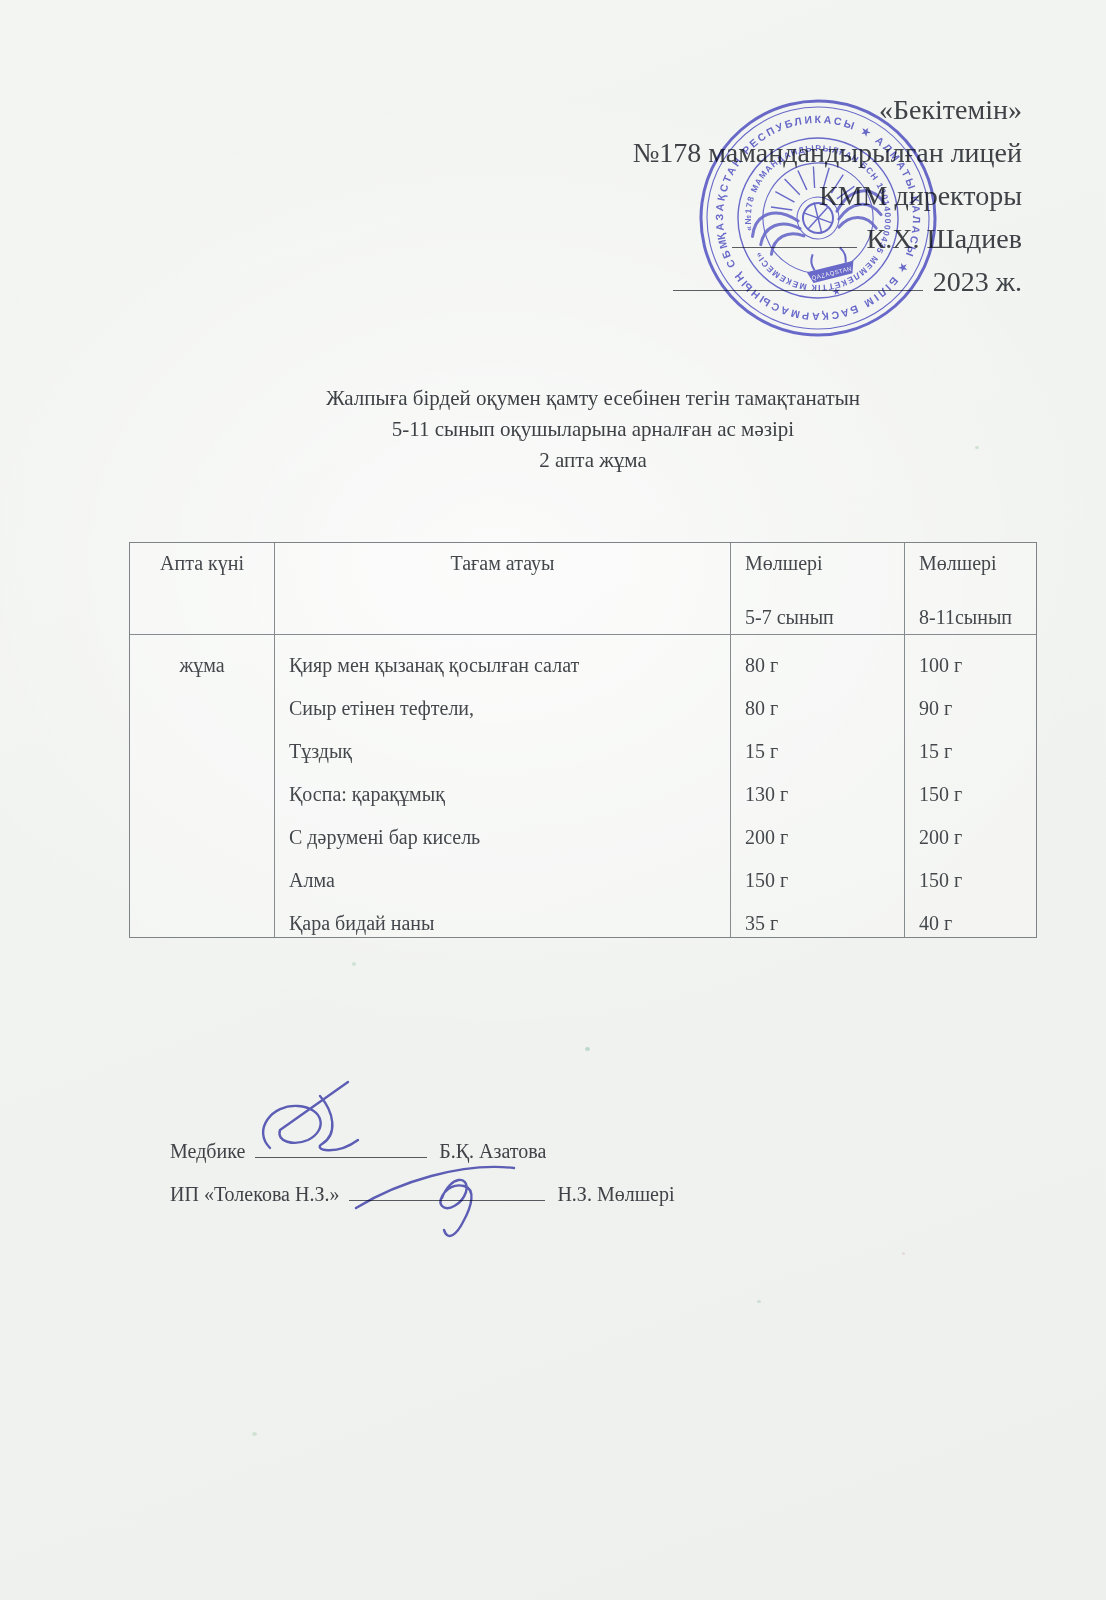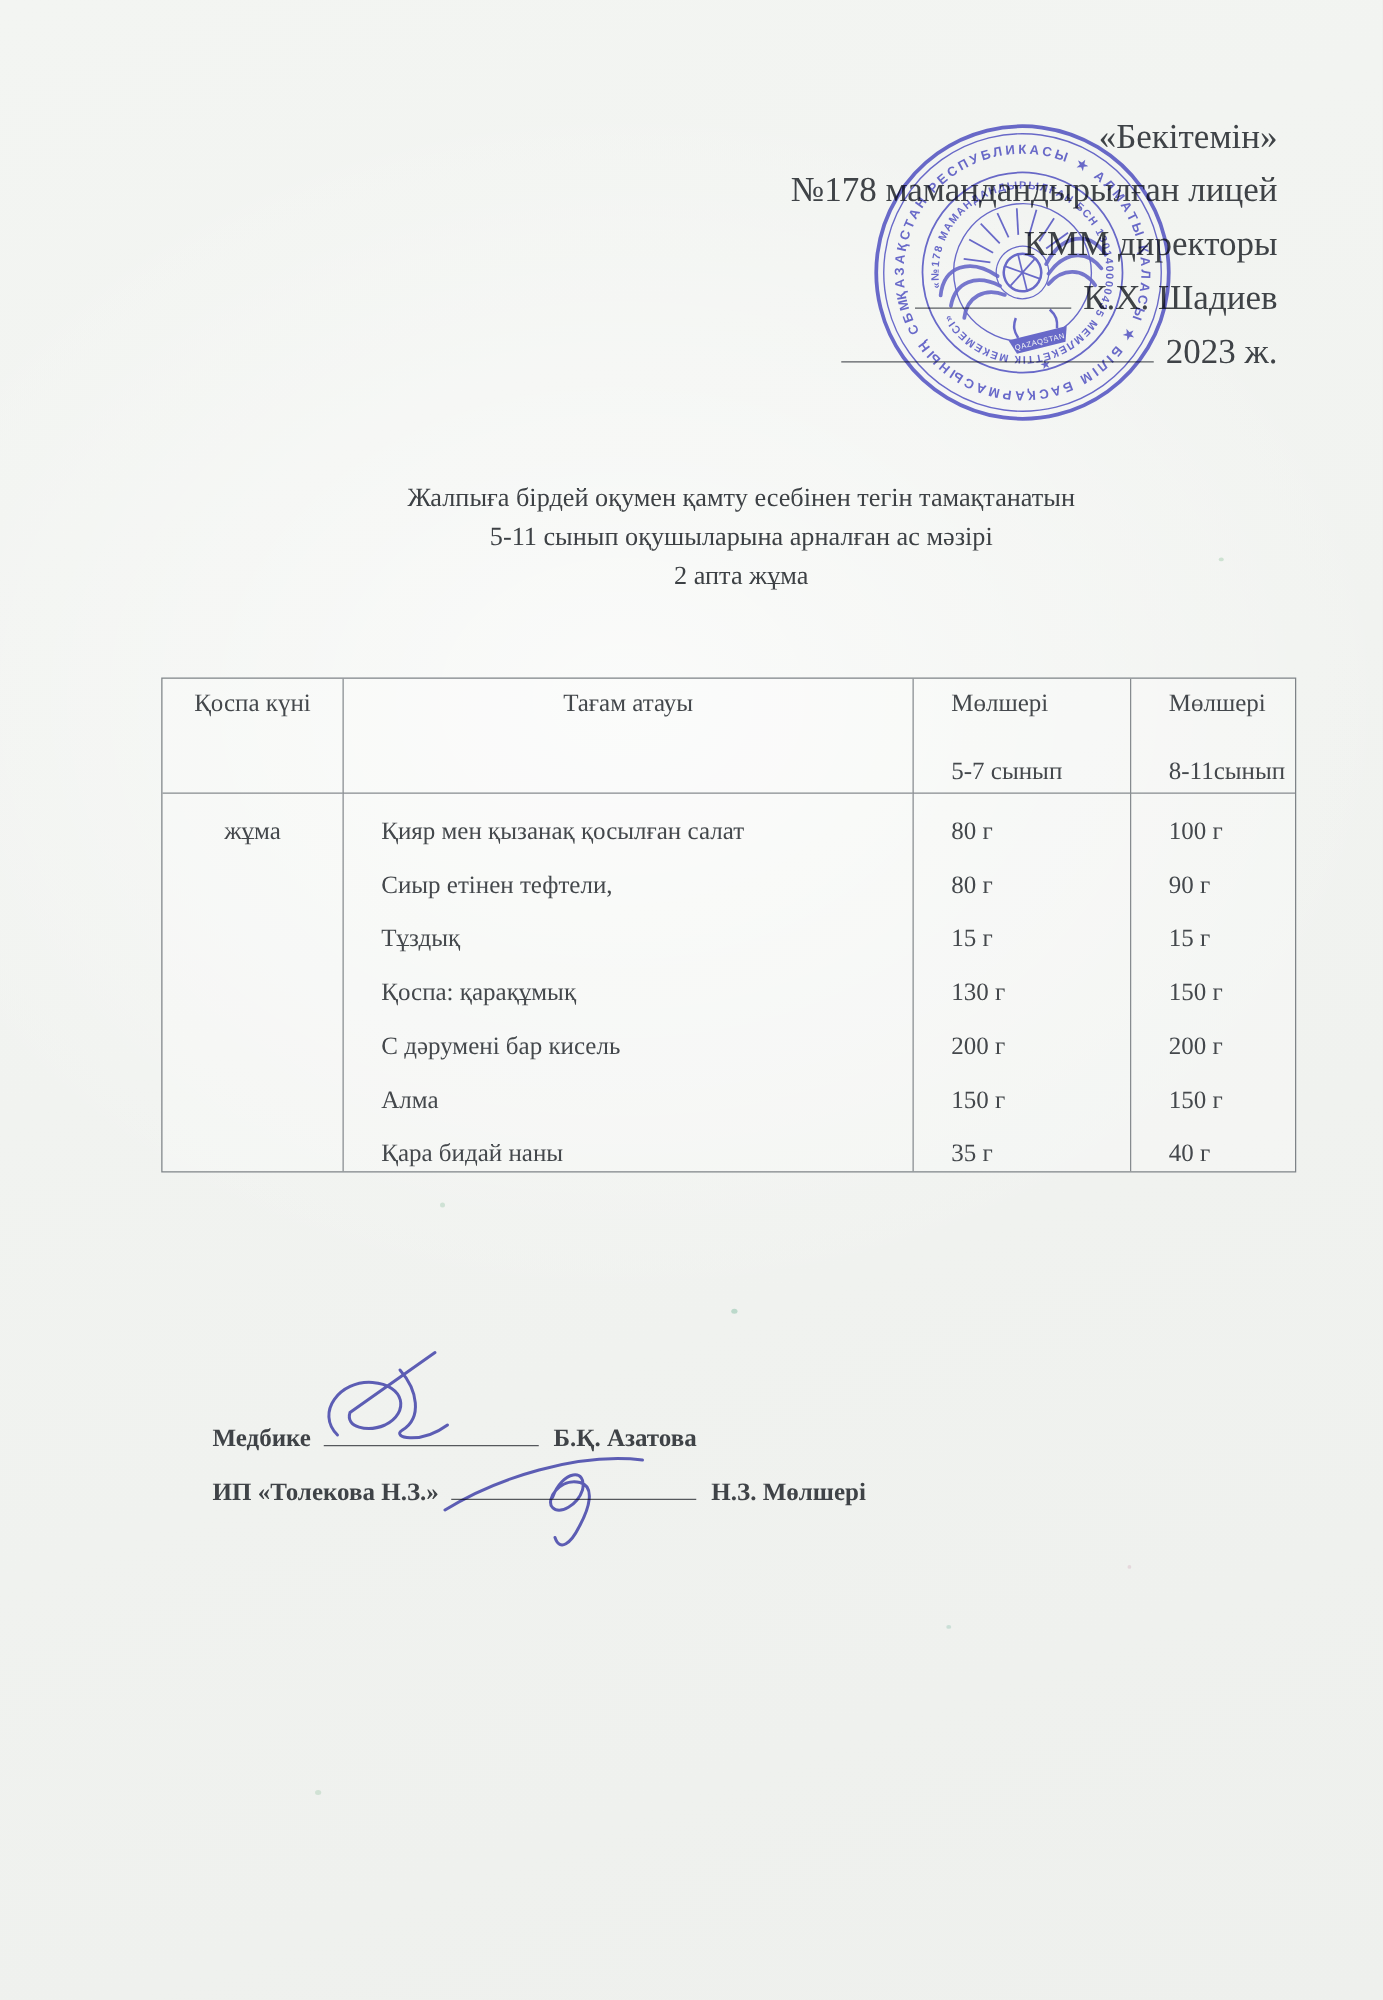--- a/index.html
+++ b/index.html
@@ -46,26 +46,26 @@
     grid-template-rows:92px 302px;
     border:1.3px solid #7e8387;
     font-size:20px;color:#44484c;
     background:rgba(255,255,255,.25);
   }
   .cell{box-sizing:border-box;padding-top:9px;}
   .cell.bl{border-left:1.2px solid #868b8f;}
   .cell.bb{border-bottom:1.2px solid #868b8f;}
   .cell.center{text-align:center;}
   .cell .sub{margin-top:31px;}
-  .cell.pad{padding-left:30px;}
+  .cell.pad{padding-left:14px;}
   .lines div{height:43px;line-height:43px;white-space:nowrap;}
   .daycell div{height:43px;line-height:43px;text-align:center;}
   
   .sig-row{
-    position:absolute;left:170px;font-size:20px;white-space:nowrap;color:#3f4347;font-weight:bold;
+    position:absolute;left:170px;font-size:20px;white-space:nowrap;color:#3f4347;
   }
   .sig-row.first{top:1140px;}
   .sig-row.second{top:1183px;}
   .sig-row .label{margin-right:10px;}
   .sig-row .uline2{
     display:inline-block;border-bottom:1.4px solid #55585c;height:14px;
     vertical-align:baseline;margin-right:12px;
   }
   .u172{width:172px;}
   .u196{width:196px;}
@@ -144,21 +144,21 @@
   </svg>
 
   <div class="title-block">
     <div>Жалпыға бірдей оқумен қамту есебінен тегін тамақтанатын</div>
     <div>5-11 сынып оқушыларына арналған ас мәзірі</div>
     <div>2 апта жұма</div>
   </div>
 
   <div class="menu-table">
 
-    <div class="cell bb center">Қоспа күні</div>
+    <div class="cell bb center">Апта күні</div>
     <div class="cell bb bl center">Тағам атауы</div>
     <div class="cell bb bl pad">
       <div>Мөлшері</div>
       <div class="sub">5-7 сынып</div>
     </div>
     <div class="cell bb bl pad">
       <div>Мөлшері</div>
       <div class="sub">8-11сынып</div>
     </div>
 

